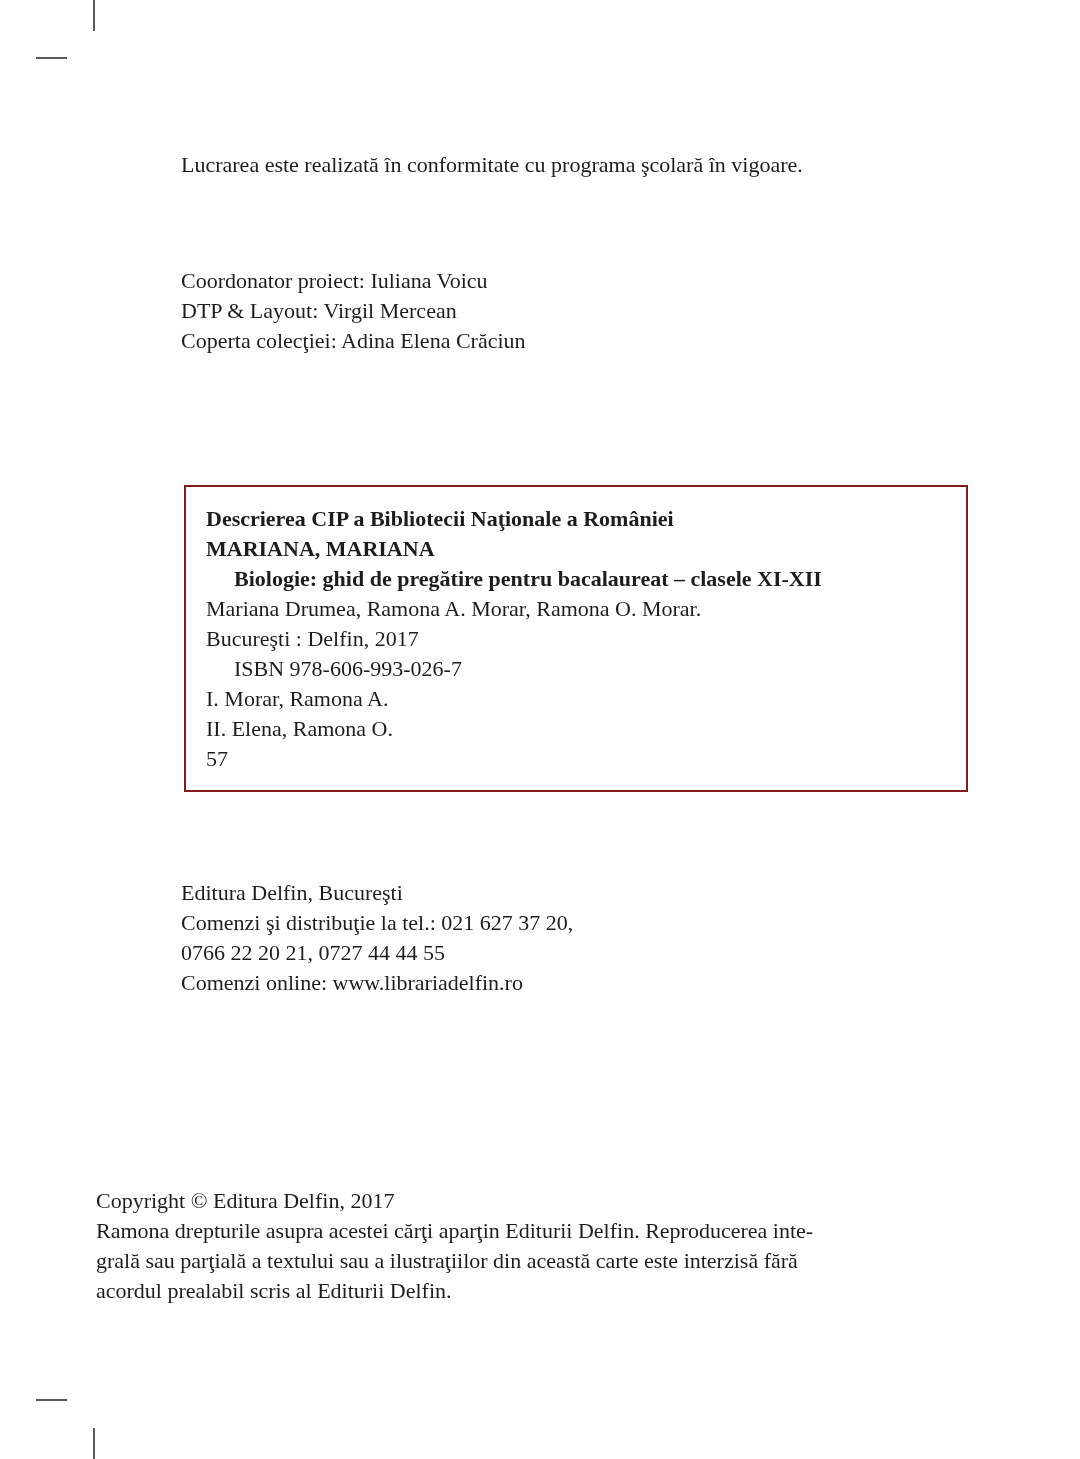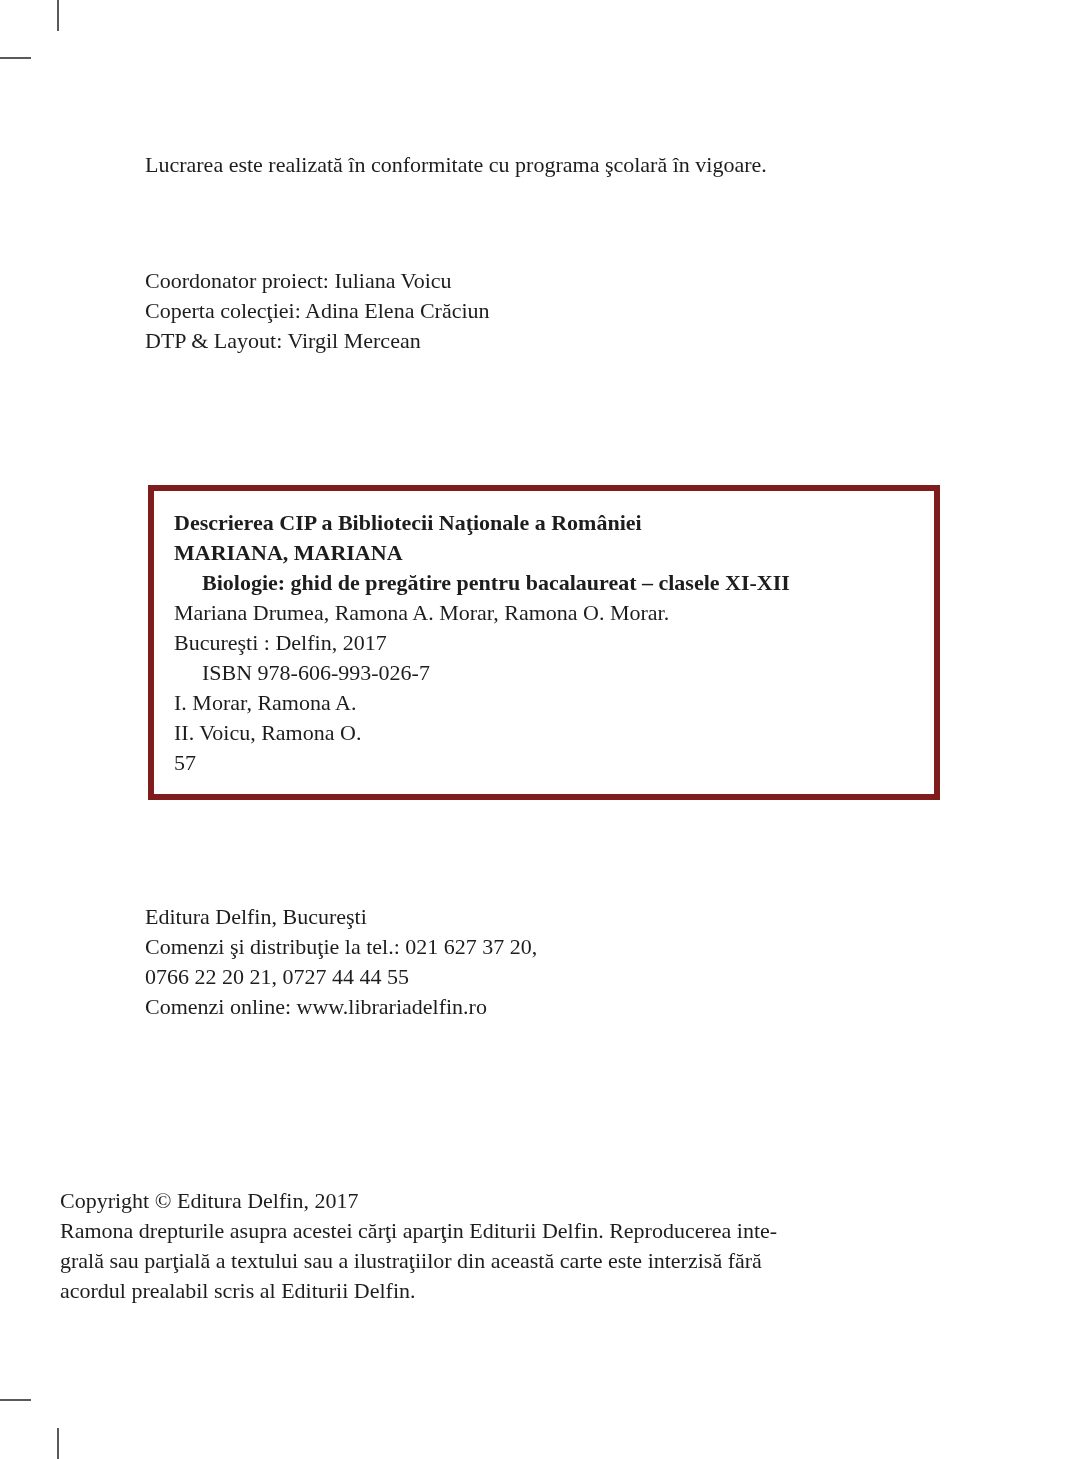--- a/index.html
+++ b/index.html
@@ -8,20 +8,21 @@
     background: #ffffff;
   }
   .page {
     position: relative;
     width: 988px;
     height: 1459px;
     background: #ffffff;
     font-family: "Liberation Serif", "DejaVu Serif", serif;
     color: #1d1d1d;
     overflow: hidden;
+    margin-left: 36px;
   }
   
   .crop {
     position: absolute;
     background: #5a5a5a;
   }
   .crop.v { width: 2px; height: 31px; }
   .crop.h { width: 31px; height: 2px; }
   .crop.tl-v { left: 57px; top: 0; }
   .crop.tl-h { left: 0; top: 57px; }
@@ -35,28 +36,28 @@
   
   .tblock {
     position: absolute;
     left: 145px;
     font-size: 22px;
     line-height: 30px;
     white-space: nowrap;
   }
   .intro     { top: 150px; }
   .credits   { top: 266px; }
-  .publisher { top: 902px; }
+  .publisher { top: 878px; }
 
   .cip-box {
     position: absolute;
     left: 148px;
     top: 485px;
     width: 740px;
-    border: 6px solid #7f1d1d;
+    border: 2px solid #7f1d1d;
     padding: 17px 20px 16px 20px;
     font-size: 22px;
     line-height: 30px;
     white-space: nowrap;
   }
   .cip-box .bold { font-weight: bold; }
   .cip-box .indent { padding-left: 28px; }
 
   .copyright {
     position: absolute;
@@ -82,33 +83,33 @@
   <div class="crop v bl-v"></div>
   <div class="crop h br-h"></div>
   <div class="crop v br-v"></div>
 
   <div class="tblock intro">
     <div>Lucrarea este realizată în conformitate cu programa şcolară în vigoare.</div>
   </div>
 
   <div class="tblock credits">
     <div>Coordonator proiect: Iuliana Voicu</div>
+    <div>DTP &amp; Layout: Virgil Mercean</div>
     <div>Coperta colecţiei: Adina Elena Crăciun</div>
-    <div>DTP &amp; Layout: Virgil Mercean</div>
   </div>
 
   <div class="cip-box">
     <div class="bold">Descrierea CIP a Bibliotecii Naţionale a României</div>
     <div class="bold">MARIANA, MARIANA</div>
     <div class="bold indent">Biologie: ghid de pregătire pentru bacalaureat – clasele XI-XII</div>
     <div>Mariana Drumea, Ramona A. Morar, Ramona O. Morar.</div>
     <div>Bucureşti : Delfin, 2017</div>
     <div class="indent">ISBN 978-606-993-026-7</div>
     <div>I. Morar, Ramona A.</div>
-    <div>II. Voicu, Ramona O.</div>
+    <div>II. Elena, Ramona O.</div>
     <div>57</div>
   </div>
 
   <div class="tblock publisher">
     <div>Editura Delfin, Bucureşti</div>
     <div>Comenzi şi distribuţie la tel.: 021 627 37 20,</div>
     <div>0766 22 20 21, 0727 44 44 55</div>
     <div>Comenzi online: www.librariadelfin.ro</div>
   </div>
 

